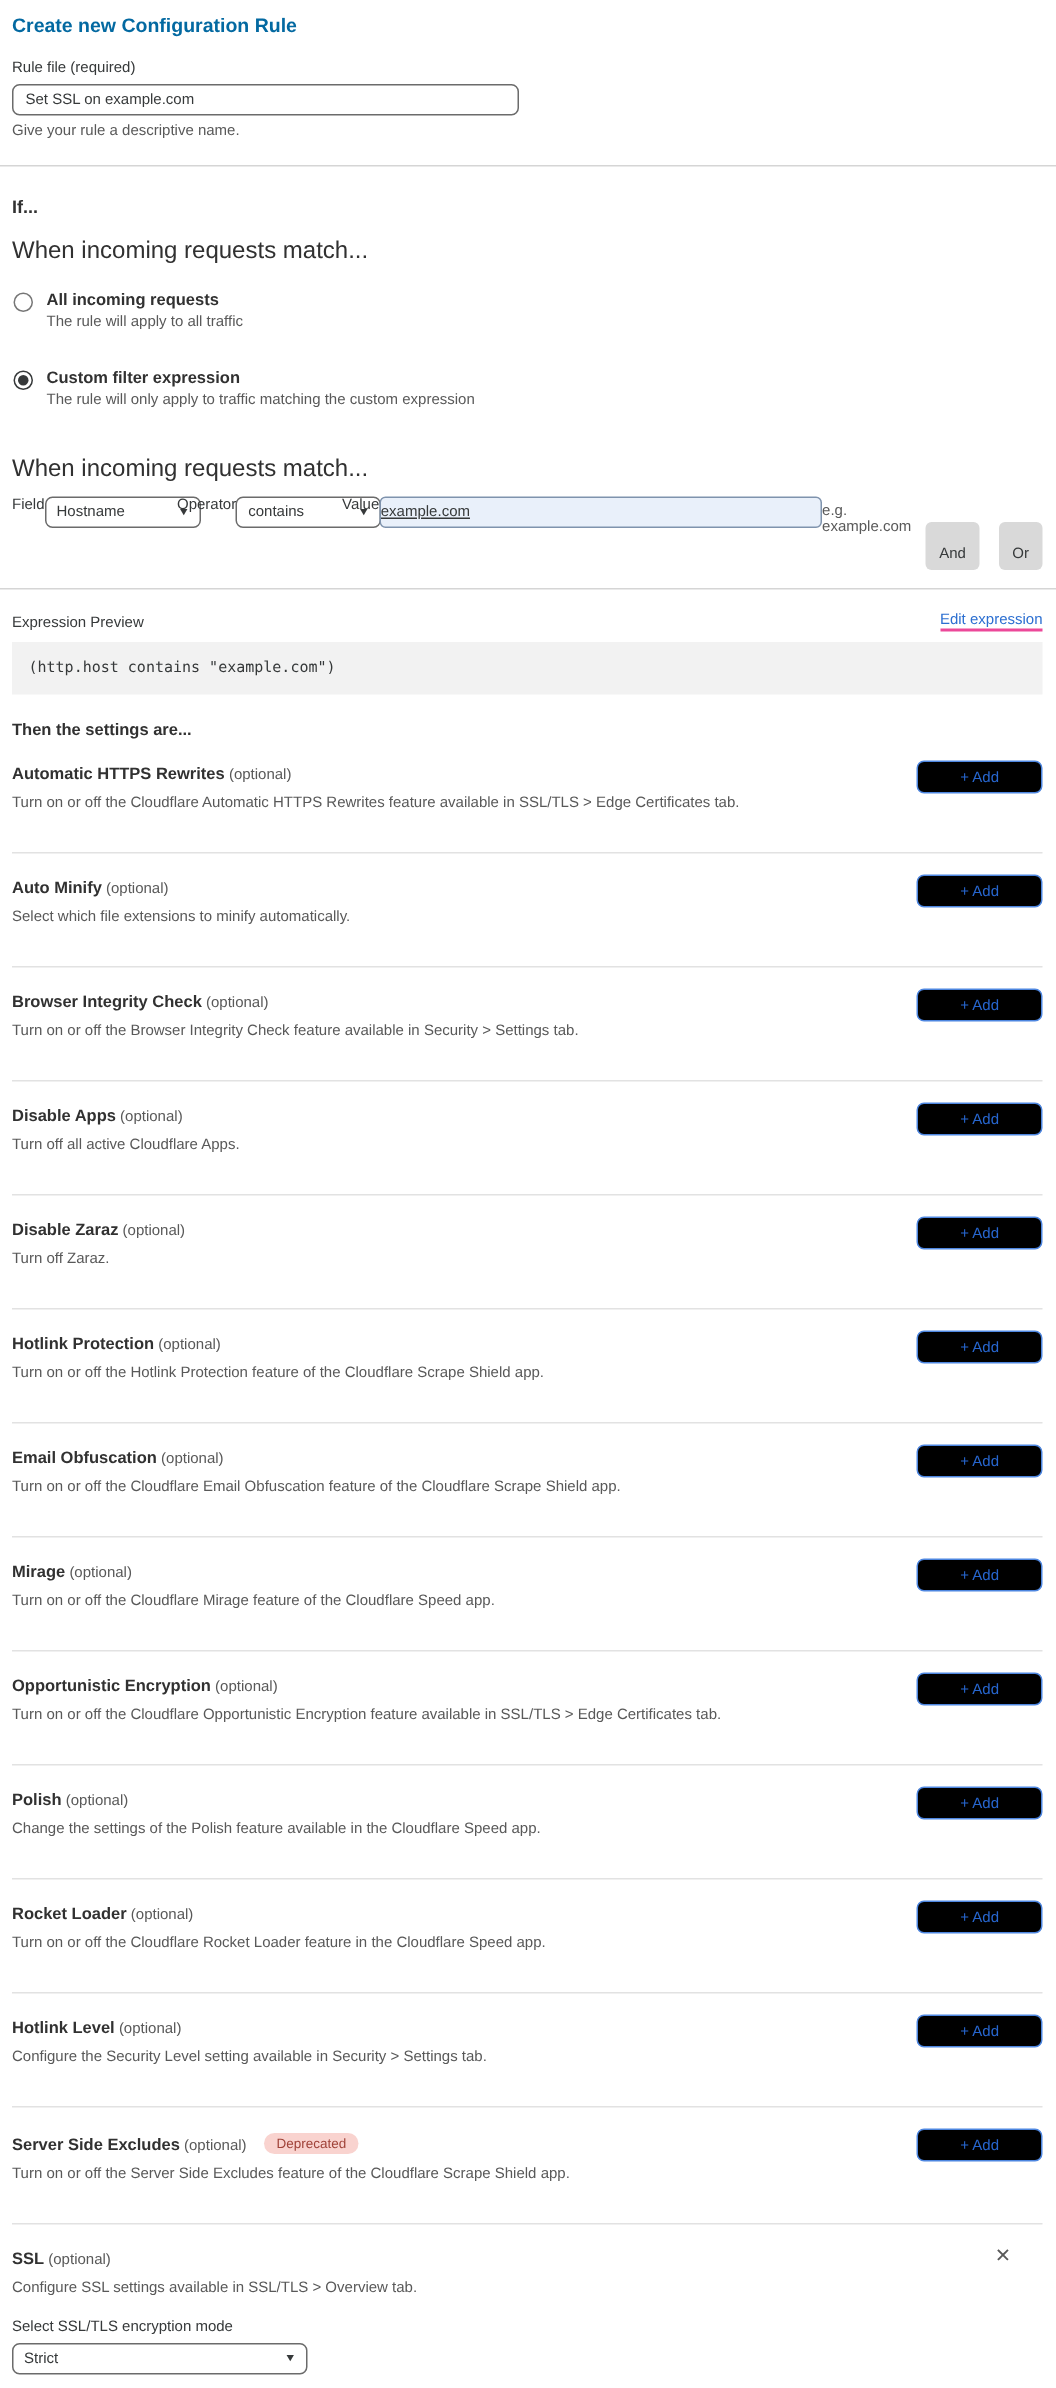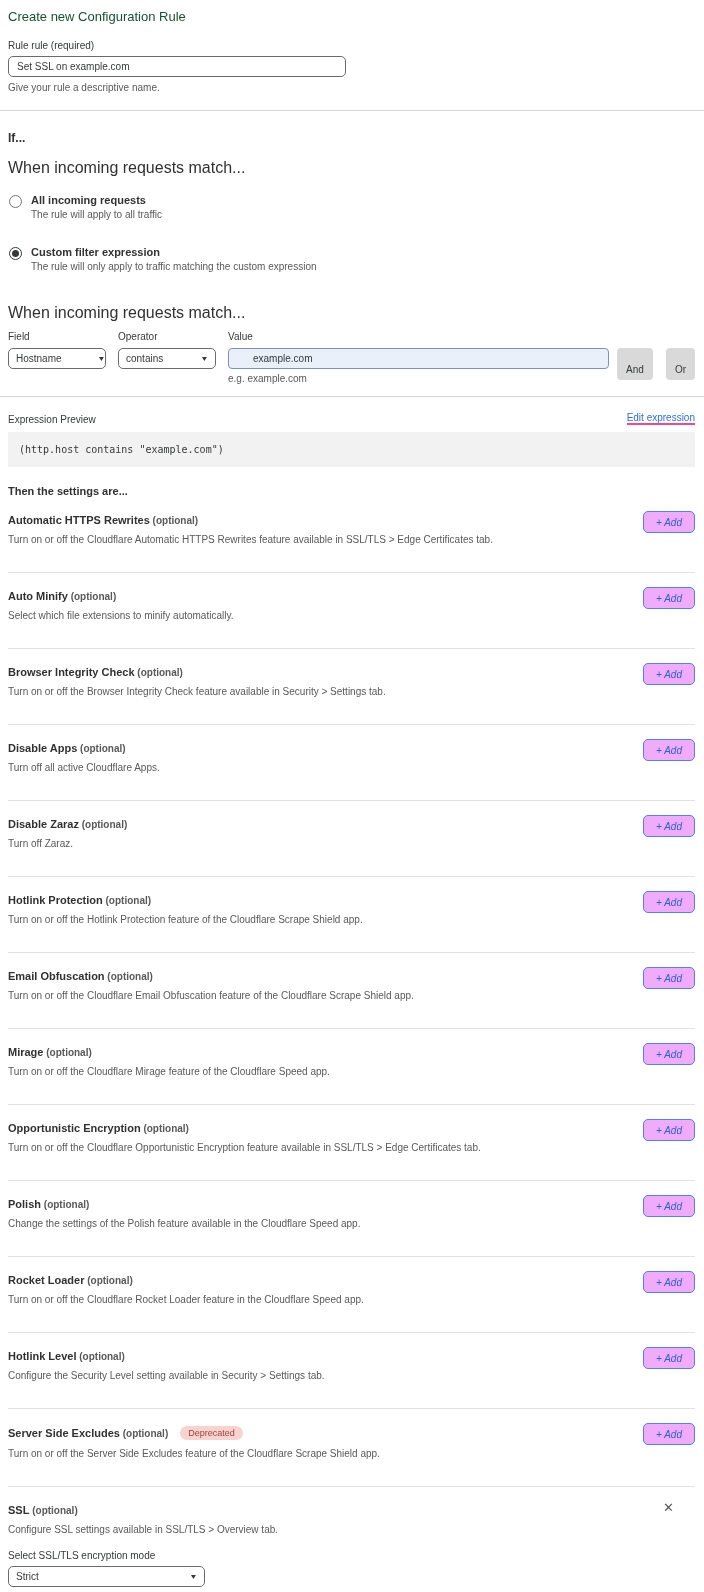--- a/index.html
+++ b/index.html
@@ -7,21 +7,21 @@
   body {
     height: 1592px;
     overflow: hidden;
     background: #ffffff;
     font-family: "Liberation Sans", sans-serif;
     font-size: 10px;
     color: #36393a;
   }
   .container { padding: 0 9px 0 8px; }
 
-  .page-title { font-size: 13px; font-weight: 400; color: #14532d; padding-top: 9px; }
+  .page-title { font-size: 13px; font-weight: 700; color: #0369a1; padding-top: 9px; }
 
   .field-label { font-size: 10px; color: #36393a; margin-top: 16px; }
   .text-input {
     display: block; margin-top: 5px; width: 338px; height: 21px;
     border: 1px solid #6b6b6b; border-radius: 5px; padding: 0 8px;
     font-family: "Liberation Sans", sans-serif; font-size: 10px; color: #36393a;
     background: #fff; outline: none;
   }
   .helper { font-size: 10px; color: #595959; margin-top: 5px; }
 
@@ -39,82 +39,82 @@
   }
   .radio-circle.selected { border-color: #36393a; }
   .radio-circle.selected::after {
     content: ""; position: absolute; left: 2px; top: 2px; width: 7px; height: 7px;
     border-radius: 50%; background: #36393a;
   }
   .radio-label { font-size: 11px; font-weight: 700; color: #313131; line-height: 13px; }
   .radio-desc { font-size: 10px; color: #595959; margin-top: 2px; line-height: 12px; }
 
   .builder-row { display: flex; align-items: flex-start; margin-top: 9px; }
-  .builder-col { display: flex; flex-direction: column; }
+  .builder-col { display: flex; flex-direction: row; }
   .builder-col .col-label { font-size: 10px; color: #36393a; margin-bottom: 6px; }
   .select-box {
     height: 21px; border: 1px solid #6b6b6b; border-radius: 5px; background: #fff;
     display: flex; align-items: center; justify-content: space-between;
     padding: 0 7px; font-size: 10px; color: #36393a; cursor: default; gap: 36px;
   }
   .select-caret { font-size: 7px; color: #36393a; transform: scaleX(1.2); }
   .col-field { width: 98px; margin-right: 12px; }
   .col-operator { width: 98px; margin-right: 12px; }
   .col-value { flex: 1; margin-right: 8px; }
   .value-input {
     height: 21px; border: 1px solid #7f93ad; border-radius: 4px;
-    background: #e9f0fa; padding: 0 24px; font-family: "Liberation Sans", sans-serif;
-    font-size: 10px; color: #36393a; outline: none; width: 100%;
+    background: #e9f0fa; padding: 0 0; font-family: "Liberation Sans", sans-serif;
+    font-size: 10px; color: #36393a; outline: none; width: 100%; text-decoration: underline;
   }
   .andor { display: flex; gap: 13px; margin-top: 17px; }
   .gray-btn {
     height: 21px; padding: 16px 9px; background: #d9d9d9; border: none; border-radius: 4px;
     font-family: "Liberation Sans", sans-serif; font-size: 10px; color: #36393a; cursor: pointer;
   }
 
   .preview-row { display: flex; justify-content: space-between; align-items: flex-end; margin-top: 15px; }
   .preview-label { font-size: 10px; color: #36393a; }
   .edit-link { font-size: 10px; color: #2c6fd1; text-decoration: none; border-bottom: 2px solid #ec4899; cursor: pointer; }
   .code-box {
     margin-top: 7px; background: #f2f2f2; padding: 12px 11px;
     font-family: "DejaVu Sans Mono", monospace; font-size: 10px; color: #36393a;
   }
 
   .then-heading { font-size: 11px; font-weight: 700; color: #313131; margin-top: 18px; }
 
   .setting { position: relative; padding: 17px 0 26px; border-bottom: 1px solid #e2e2e2; }
   .setting.no-border { border-bottom: none; }
   .setting-title { font-size: 11px; font-weight: 700; color: #313131; }
-  .setting-optional { font-size: 10px; font-weight: 700; color: #595959; }
+  .setting-optional { font-size: 10px; font-weight: 400; color: #595959; }
   .setting-desc { font-size: 10px; color: #595959; margin-top: 8px; line-height: 12px; padding-right: 80px; }
   .add-btn {
-    position: absolute; right: 0; top: 14px; height: 22px; padding: 0 12px;
-    background: #f0abfc; border: 1px solid #4d86e0; border-radius: 5px;
-    font-family: "Liberation Sans", sans-serif; font-size: 10px; color: #2766cf; cursor: pointer; font-style: italic;
+    position: absolute; right: 0; top: 14px; height: 22px; padding: 0 28px;
+    background: #000000; border: 1px solid #4d86e0; border-radius: 5px;
+    font-family: "Liberation Sans", sans-serif; font-size: 10px; color: #2766cf; cursor: pointer;
   }
   .deprecated-badge {
     display: inline-block; margin-left: 12px; background: #f9d3cf; color: #a04339;
     font-size: 9px; font-weight: 400; padding: 2px 8px; border-radius: 9px; vertical-align: 1px;
   }
   .close-btn {
     position: absolute; right: 21px; top: 14px; background: none; border: none;
     font-size: 13px; color: #595959; cursor: pointer; line-height: 1;
     font-family: "Liberation Sans", sans-serif;
   }
   .ssl-mode-label { font-size: 10px; color: #36393a; margin-top: 14px; }
   .ssl-select { width: 197px; margin-top: 5px; }
 </style>
 </head>
 <body>
 
 <div class="container">
 
   <h1 class="page-title">Create new Configuration Rule</h1>
 
-  <div class="field-label">Rule rule (required)</div>
+  <div class="field-label">Rule file (required)</div>
   <input class="text-input" type="text" value="Set SSL on example.com" style="">
   <div class="helper">Give your rule a descriptive name.</div>
 
   <hr class="divider-strong">
 
   <h2 class="if-heading">If...</h2>
   <h3 class="match-heading">When incoming requests match...</h3>
 
   <div class="radio-group">
     <div class="radio-option">

